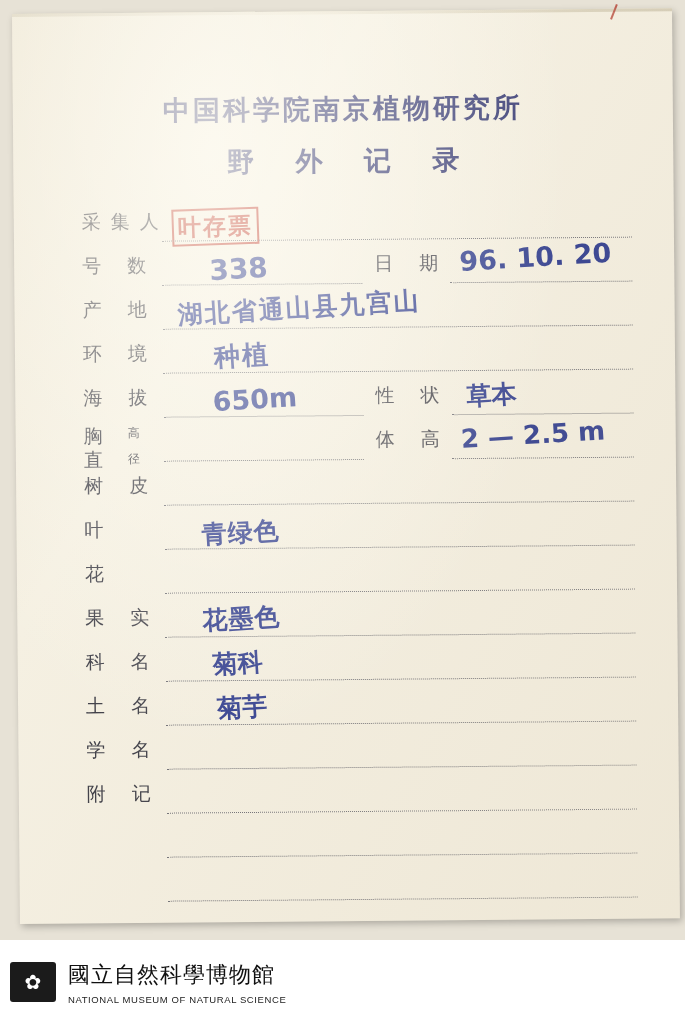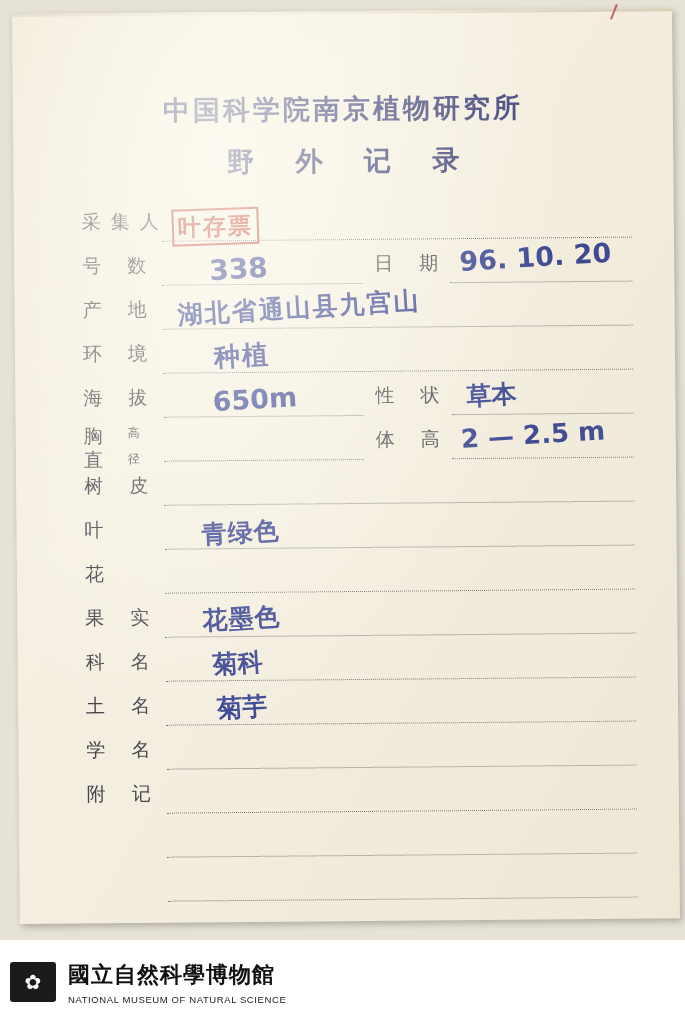--- a/index.html
+++ b/index.html
@@ -167,21 +167,21 @@
     justify-content: center;
     color: #ffffff;
     font-size: 20px;
     line-height: 1;
   }
   .museum-text-cn {
     font-family: "DejaVu Sans", sans-serif;
     font-size: 22px;
     color: #111111;
     letter-spacing: 1px;
-    font-weight: 700;
+    font-weight: 400;
   }
   .museum-text-en {
     font-family: "Liberation Sans", sans-serif;
     font-size: 9.5px;
     color: #222222;
     letter-spacing: 0.6px;
     margin-top: 4px;
     text-align: center;
   }
 </style>

